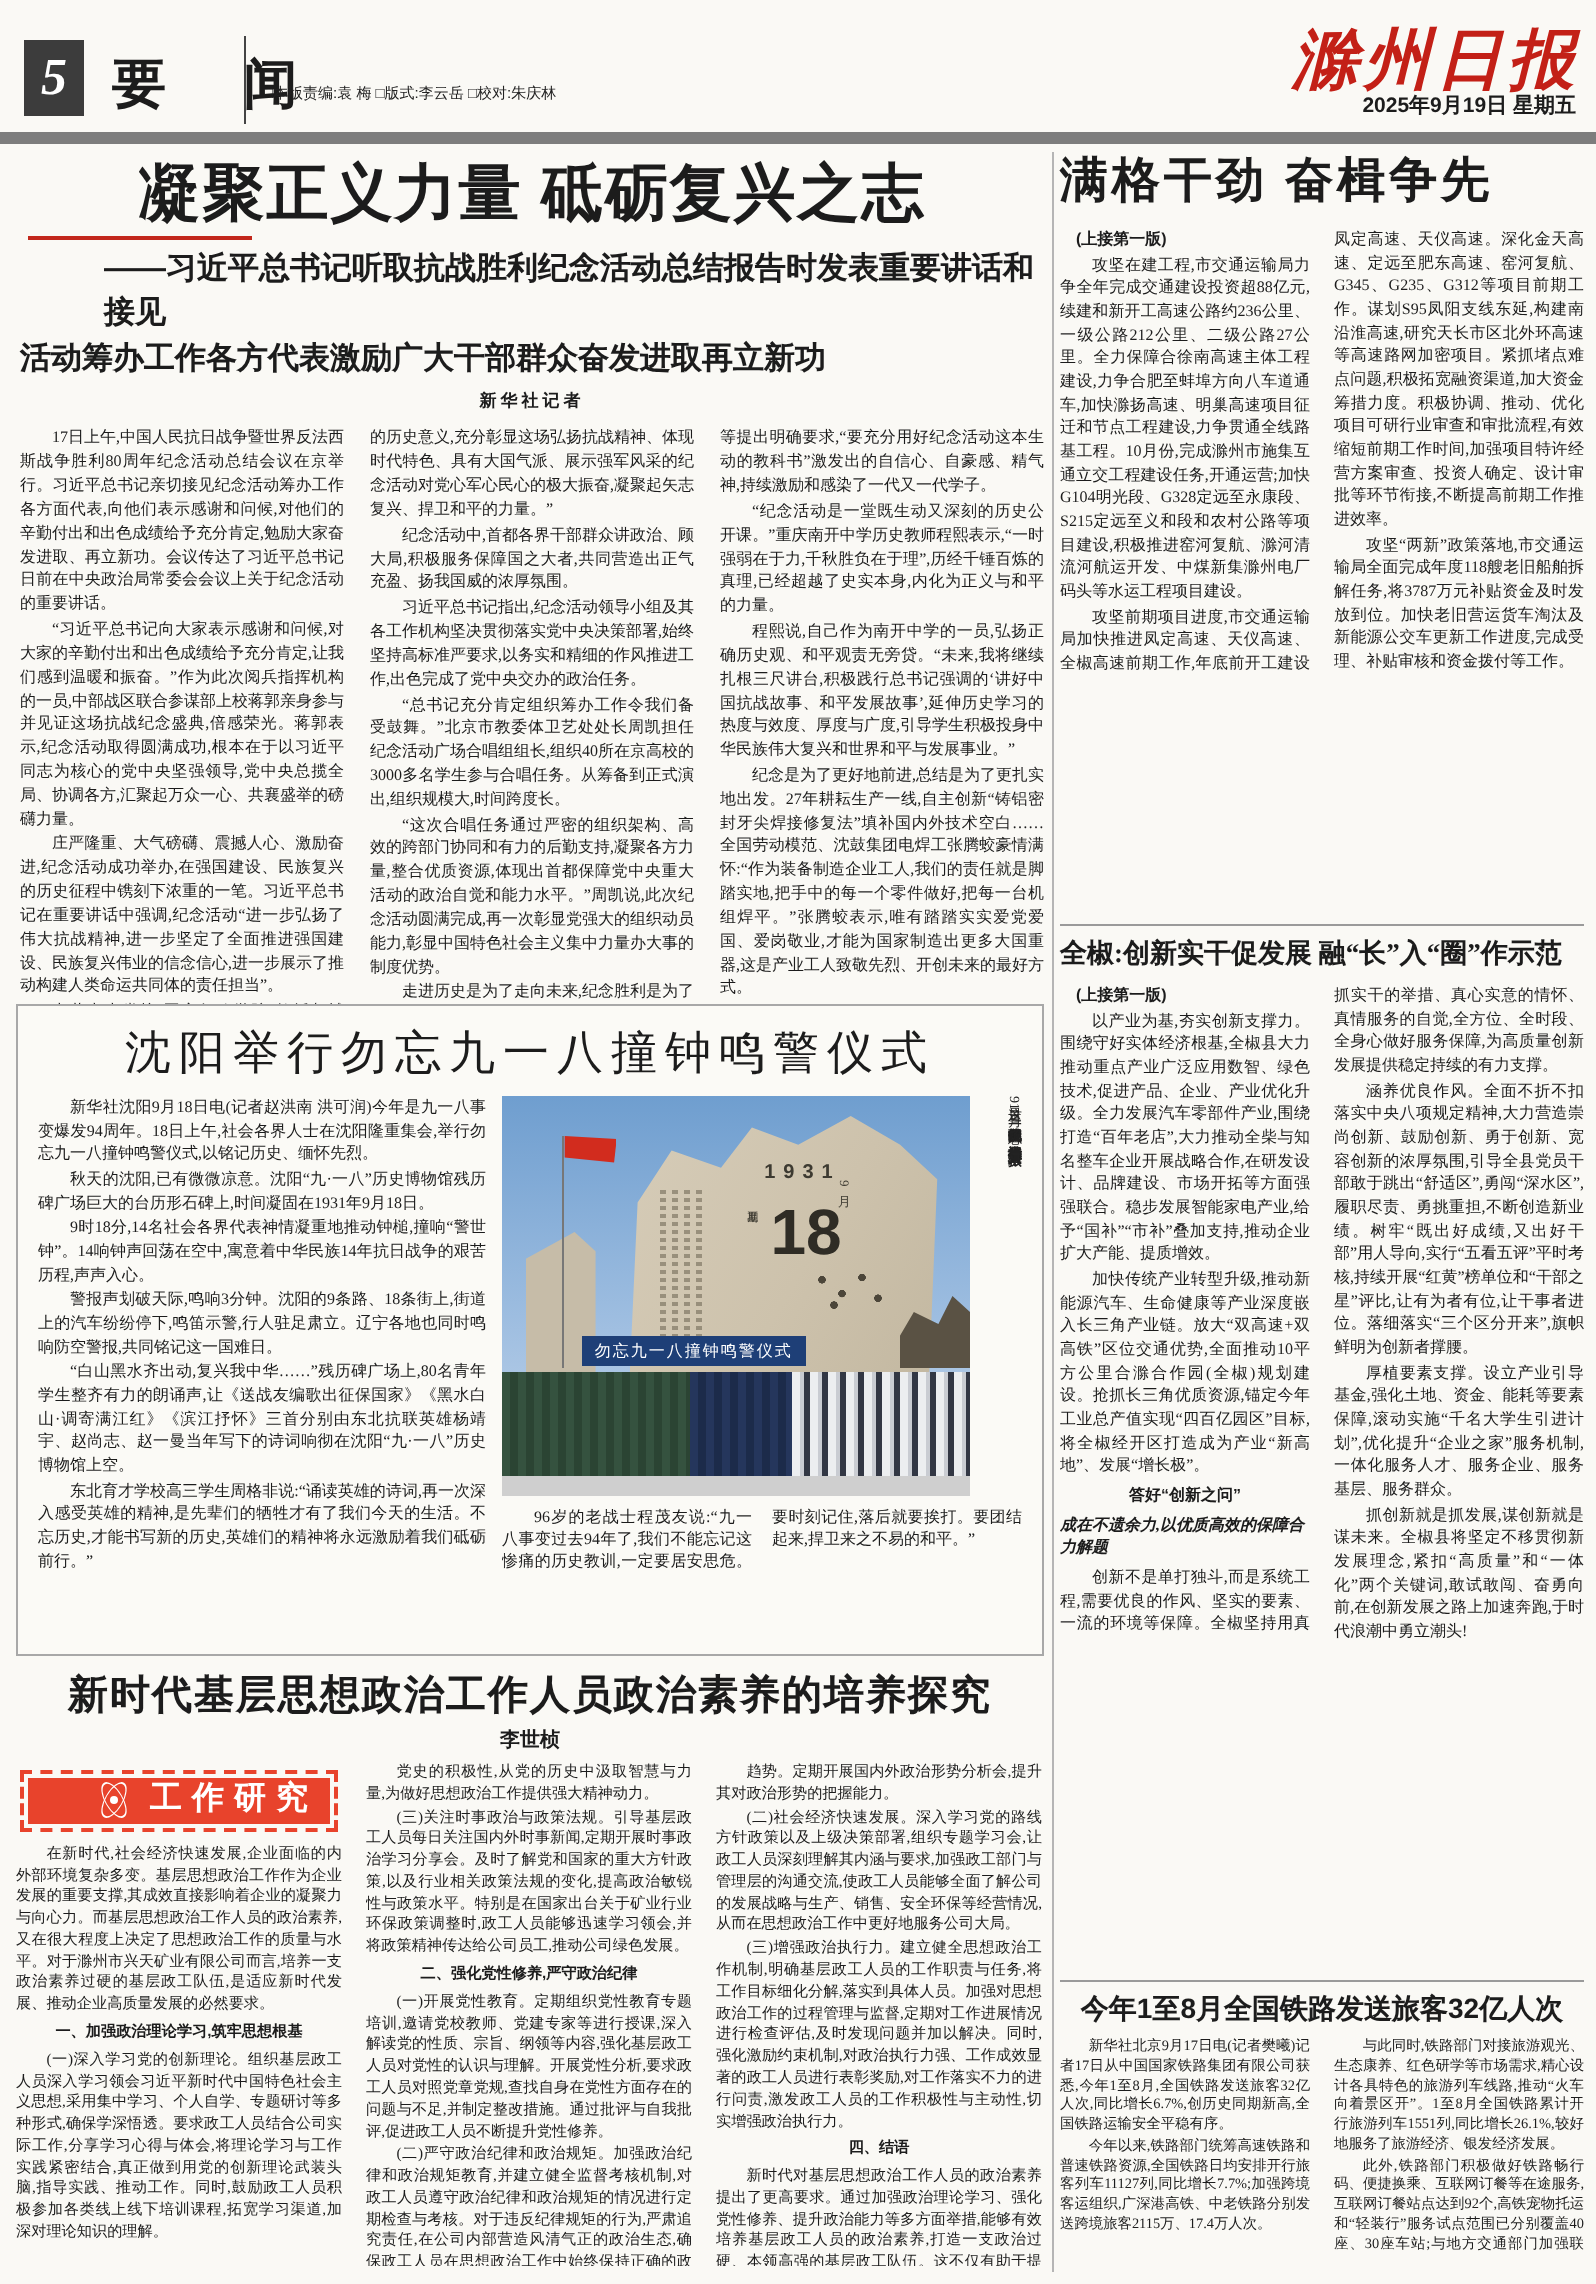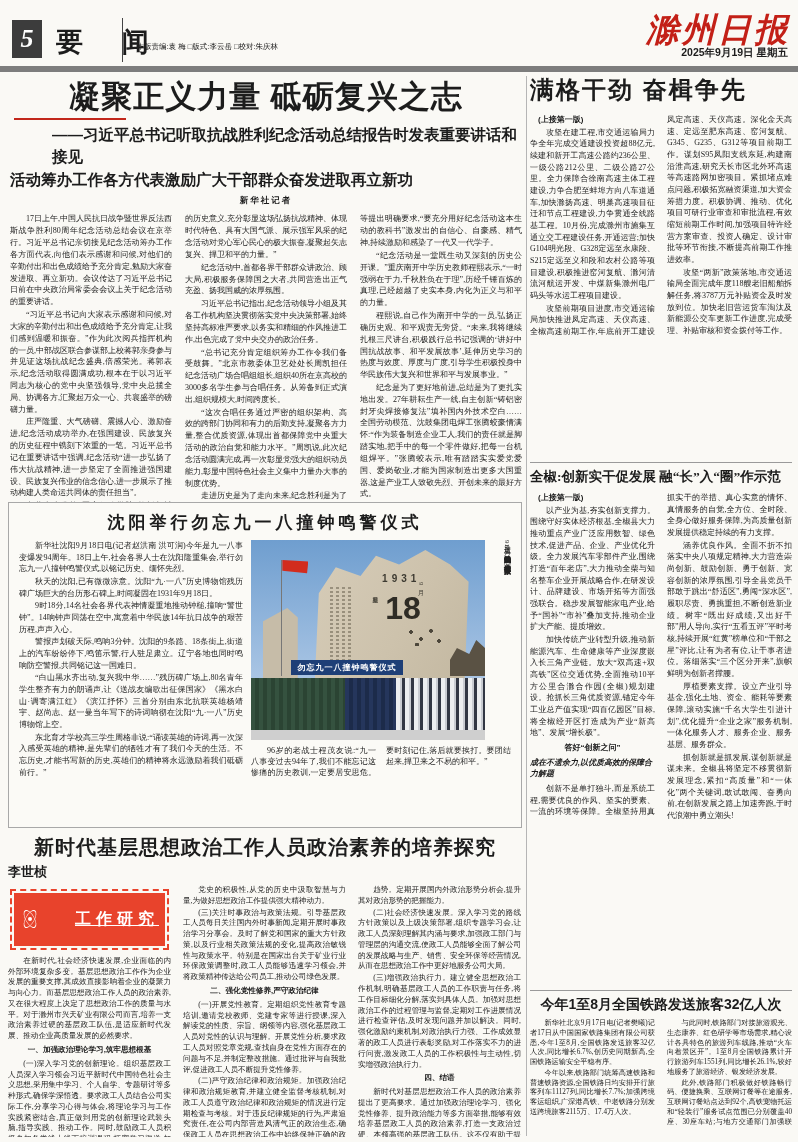--- a/index.html
+++ b/index.html
@@ -60,21 +60,21 @@
   #quanjiao-body { column-count:2; column-gap:12px; font-size:8px; line-height:1.46; height:488px; }
 
   #railway { position:absolute; left:530px; top:996px; width:262px; height:146px; }
   #railway-headline { margin:0 0 5px 0; text-align:center; font-size:14px; font-weight:900; white-space:nowrap;
     font-family:"Liberation Sans","DejaVu Sans",sans-serif; }
   #railway-body { column-count:2; column-gap:12px; font-size:7.2px; line-height:1.36; height:118px; }
 
   
   #shenyang { position:absolute; left:8px; top:502px; width:514px; height:326px;
     border:1px solid #a8a8a8; box-sizing:border-box; padding:6px 10px; background:#fbfaf6; }
-  #sy-headline { margin:2px 0 6px 0; text-align:center; font-size:17px; font-weight:700; letter-spacing:4px;
+  #sy-headline { margin:2px 0 6px 0; text-align:center; font-size:23px; font-weight:400; letter-spacing:4px;
     font-family:"Liberation Serif","DejaVu Serif",serif; }
   .sy-row { display:flex; }
   #sy-left { width:230px; font-size:8px; line-height:1.46; height:252px; }
   .sy-right { flex:1; margin-left:8px; display:flex; flex-direction:column; }
   .sy-photo-row { display:flex; }
   #sy-photo { position:relative; width:234px; height:200px; overflow:hidden;
     background:linear-gradient(180deg,#6f9ecf 0%,#9dbde0 55%,#c6d7ec 100%); }
   #sy-caption { width:22px; height:200px; margin-left:4px; writing-mode:vertical-rl;
     font-size:7px; line-height:1.25; color:#222; }
   #sy-caption .credit { font-weight:bold; }
@@ -98,40 +98,40 @@
   .ph-pocks { position:absolute; left:60%; top:52%; width:26%; height:16%;
     background:radial-gradient(circle 2px at 10% 30%,#4c463a 90%,transparent),
                radial-gradient(circle 2px at 35% 60%,#4c463a 90%,transparent),
                radial-gradient(circle 2px at 60% 25%,#4c463a 90%,transparent),
                radial-gradient(circle 2px at 80% 70%,#4c463a 90%,transparent),
                radial-gradient(circle 2px at 25% 85%,#4c463a 90%,transparent); }
   .ph-pole { position:absolute; left:13%; top:10%; width:1px; height:58%; background:#777; }
   .ph-flag { position:absolute; left:13.4%; top:10%; width:26px; height:15px; background:#d22c1e;
     clip-path:polygon(0 0,100% 10%,95% 88%,0 72%); }
   .ph-banner { position:absolute; left:17%; top:60%; width:48%; background:#1e3f77; color:#fff;
-    font-size:8px; font-weight:bold; text-align:center; padding:2px 0; letter-spacing:1px; z-index:3;
+    font-size:8px; font-weight:normal; text-align:center; padding:2px 0; letter-spacing:1px; z-index:3;
     font-family:"Liberation Sans","DejaVu Sans",sans-serif; }
   .ph-sculpt { position:absolute; right:0; top:48%; width:15%; height:20%; background:#5a5244;
     clip-path:polygon(0 60%,20% 30%,55% 45%,75% 10%,100% 30%,100% 100%,0 100%); }
   .ph-crowd { position:absolute; left:0; bottom:5%; width:100%; height:26%; display:flex; z-index:2; }
   .ph-crowd .c1 { width:40%; background:repeating-linear-gradient(90deg,#35523f 0 4px,#2b4433 4px 8px); }
   .ph-crowd .c2 { width:22%; background:repeating-linear-gradient(90deg,#25365c 0 4px,#1c2b4a 4px 8px); }
   .ph-crowd .c3 { width:38%; background:repeating-linear-gradient(90deg,#eceef0 0 4px,#c9ccd2 4px 6px,#323744 6px 9px); }
   .ph-ground { position:absolute; left:0; bottom:0; width:100%; height:5%; background:#cfcfcf; }
 
   
   #research { position:absolute; left:8px; top:834px; width:514px; height:304px; }
   #research-headline { margin:0; text-align:center; font-size:20px; font-weight:900; letter-spacing:1px;
     font-family:"Liberation Serif","DejaVu Serif",serif; }
-  #research-author { font-size:13px; font-weight:bold; margin:2px 0 4px 0; }
+  #research-author { text-align:center; font-size:10px; font-weight:bold; margin:2px 0 4px 0; }
   .research-cols { display:flex; gap:12px; }
   .research-col { width:163px; font-size:7.6px; line-height:1.42; height:252px; }
   #badge-wrap { border:2px dashed #e8432c; padding:2px; margin:4px 2px 6px 2px; }
-  #badge { background:#e8432c; color:#fff; display:flex; align-items:center; justify-content:space-between;
-    gap:8px; padding:15px 6px;text-decoration:underline; }
+  #badge { background:#e8432c; color:#fff; display:flex; align-items:center; justify-content:flex-end;
+    gap:8px; padding:0 6px; }
   #badge-label { font-size:16px; font-weight:900; letter-spacing:5px;
     font-family:"Liberation Sans","DejaVu Sans",sans-serif; }
   .atom { position:relative; width:20px; height:20px; flex:0 0 auto; }
   .atom::before,.atom::after { content:""; position:absolute; inset:0; border:1.5px solid #fff;
     border-radius:50%; transform:rotate(60deg) scaleY(.45); }
   .atom::after { transform:rotate(-60deg) scaleY(.45); }
   .atom .nucleus { position:absolute; left:8px; top:8px; width:4px; height:4px; background:#fff; border-radius:50%; }
 </style>
 </head>
 <body>

